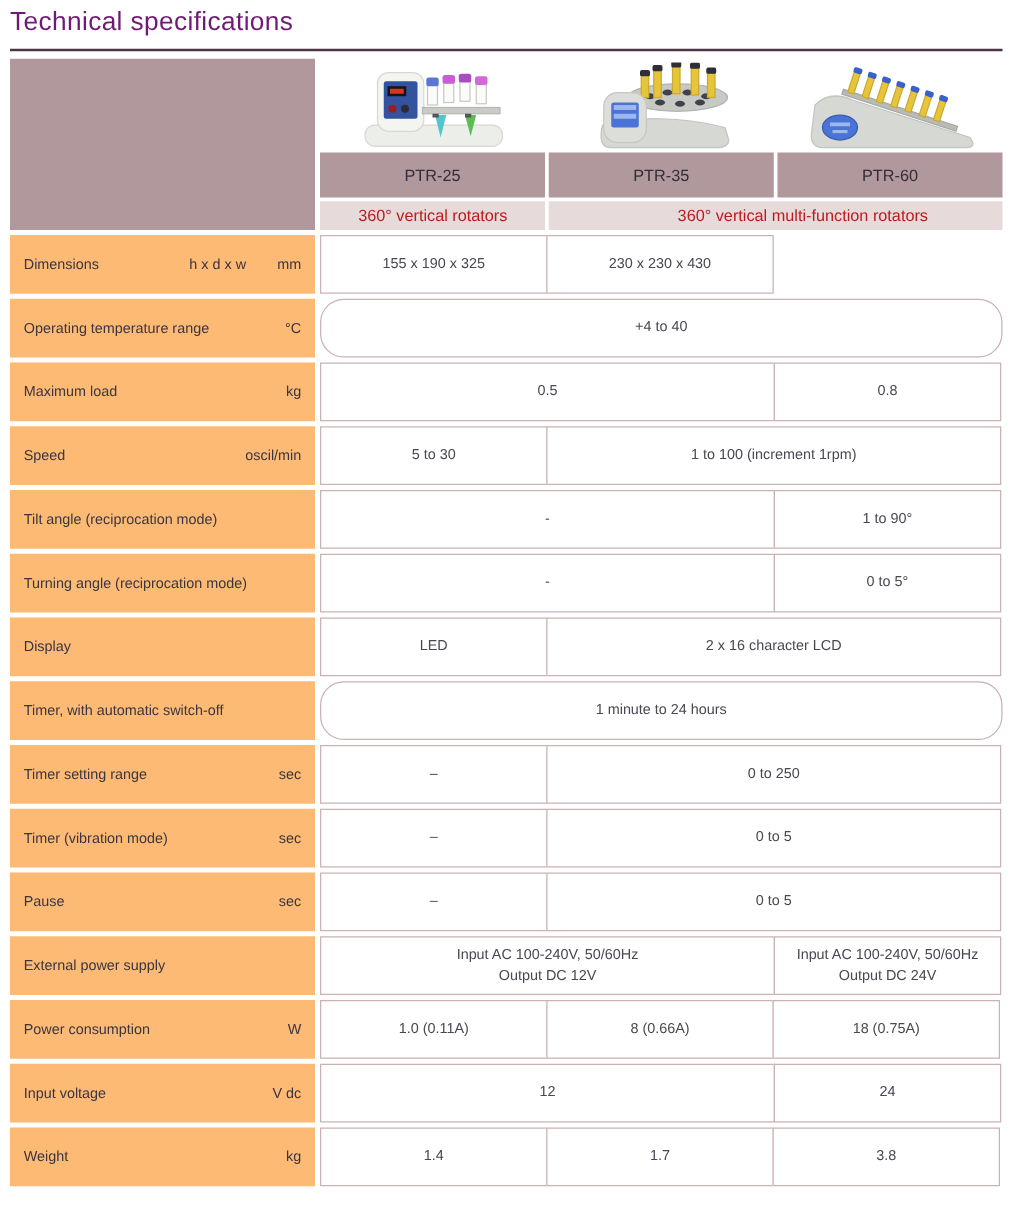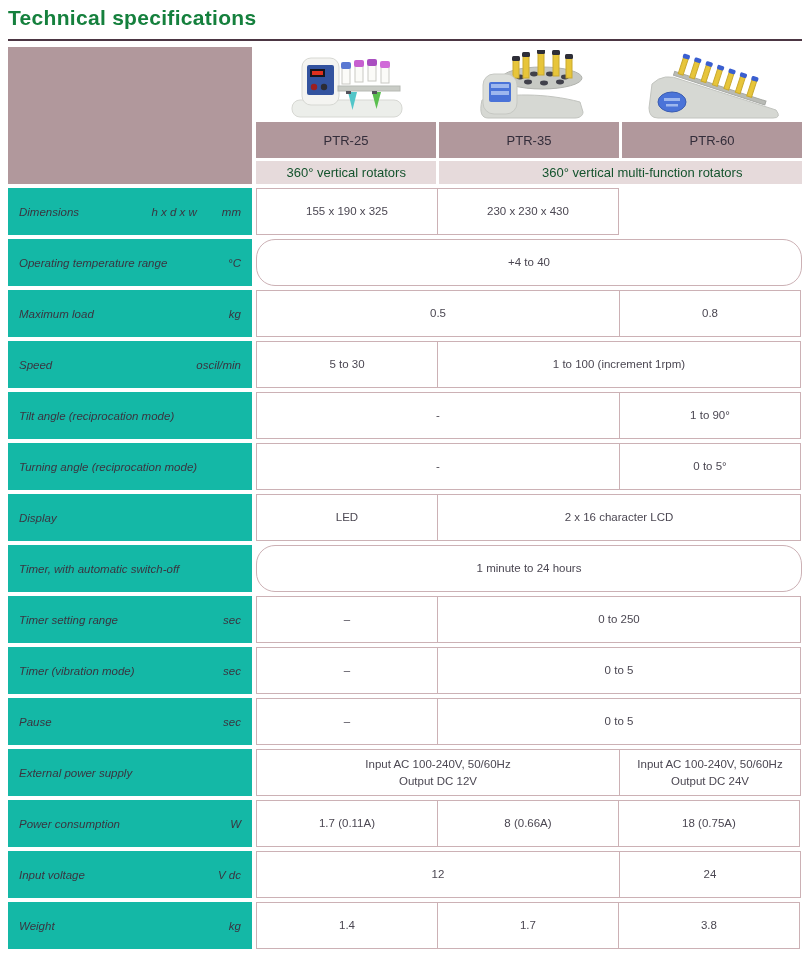--- a/index.html
+++ b/index.html
@@ -4,46 +4,46 @@
 <style>
   html,body{margin:0;padding:0;background:#ffffff;}
   body{
     width:810px;height:964px;box-sizing:border-box;
     padding:6px 8px 8px 8px;
     font-family:"Liberation Sans","DejaVu Sans",sans-serif;
     color:#3a3540;
   }
   
   .page-title{
-    margin:0;font-size:21px;font-weight:bold;letter-spacing:.3px;
-    color:#15803d;
+    margin:0;font-size:21px;font-weight:normal;letter-spacing:.3px;
+    color:#701a75;
   }
   .title-rule{height:2px;background:#4c3643;margin-top:9px;border:0;}
   
   .spec-table{margin-top:6px;}
   .hdr{display:flex;margin-bottom:4px;}
   .hdr-left{flex:0 0 244px;background:#b1989c;margin-right:4px;}
   .hdr-right{flex:1;display:flex;flex-direction:column;min-width:0;}
   .img-row{display:flex;height:74px;}
   .img-cell{flex:0 0 33.333%;box-sizing:border-box;display:flex;align-items:flex-end;justify-content:center;padding-bottom:1px;}
   .model-row{display:flex;height:36px;margin-top:1px;}
   .model-cell{flex:1;background:#b1989c;color:#332d3a;font-size:13px;
     display:flex;align-items:center;justify-content:center;}
   .model-cell + .model-cell{margin-left:3px;}
   .cat-row{display:flex;height:23px;margin-top:3px;}
-  .cat-cell{background:#e6dadb;color:#14532d;font-size:13px;
+  .cat-cell{background:#e6dadb;color:#b91c1c;font-size:13px;
     display:flex;align-items:center;justify-content:center;box-sizing:border-box;}
   .cat-1{flex:0 0 calc(33.333% - 1.5px);}
   .cat-2{flex:1;margin-left:3px;padding-left:43px;}
   
   .trow{display:flex;margin-bottom:4px;height:47px;}
   .lcell{
-    flex:0 0 244px;box-sizing:border-box;background:#14b8a6;margin-right:4px;
+    flex:0 0 244px;box-sizing:border-box;background:#fdba74;margin-right:4px;
     display:flex;align-items:center;justify-content:space-between;
-    padding:12px 11px;font-size:11.5px;color:#3a3540;font-style:italic;
+    padding:12px 11px;font-size:11.5px;color:#3a3540;
   }
   .side{display:flex;align-items:center;gap:25px;}
   .vals{flex:1;display:flex;min-width:0;}
   .vcell{
     box-sizing:border-box;background:#fff;border:1px solid #ccb1b5;
     display:flex;align-items:center;justify-content:center;text-align:center;
     font-size:11.5px;color:#4b4752;white-space:pre-line;line-height:1.45;
   }
   .vcell + .vcell{margin-left:-1px;}
   .s1{flex:0 0 33.333%;}
@@ -317,21 +317,21 @@
   </div>
 
   <div class="trow">
     <div class="lcell">
       <span>Power consumption</span>
       <span class="side">
           <span>W</span>
         </span>
     </div>
     <div class="vals">
-      <div class="vcell s1">1.7 (0.11A)</div>
+      <div class="vcell s1">1.0 (0.11A)</div>
       <div class="vcell s1">8 (0.66A)</div>
       <div class="vcell s1">18 (0.75A)</div>
     </div>
   </div>
 
   <div class="trow">
     <div class="lcell">
       <span>Input voltage</span>
       <span class="side">
           <span>V dc</span>

